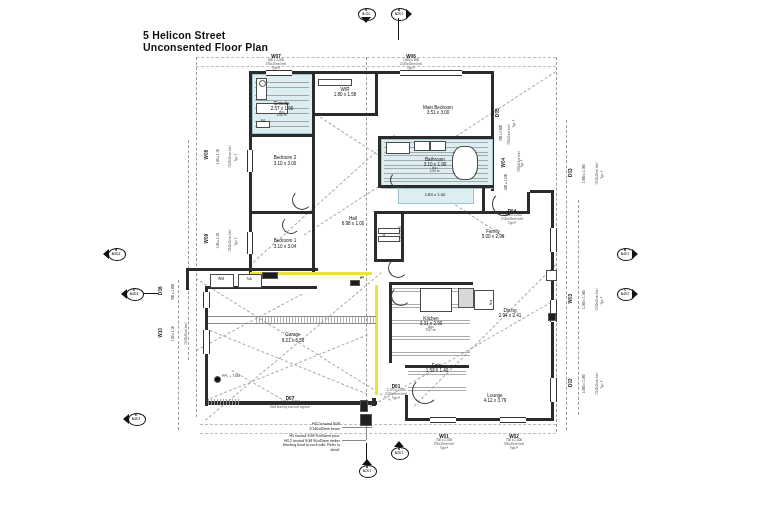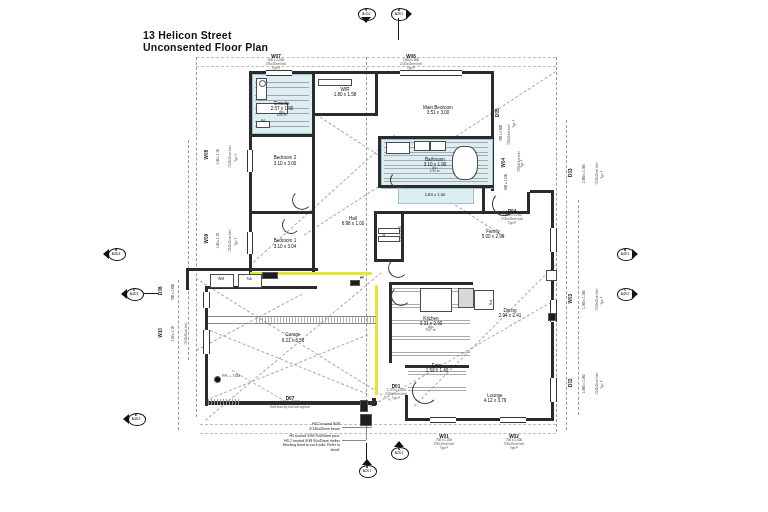--- a/index.html
+++ b/index.html
@@ -69,21 +69,21 @@
   .fxr{position:absolute;border:.55px solid #4a4a4a;background:#fff;border-radius:50%;}
   .fxg{position:absolute;border:.55px solid #555;background:#d8d8d8;}
   .door{position:absolute;border:.6px solid #3a3a3a;border-radius:50%;
         border-right-color:transparent;border-top-color:transparent;}
 </style>
 </head>
 <body>
 
 <div id="stage">
 
-  <div class="title" style="left:143px;top:29px;">13 Helicon Street</div>
+  <div class="title" style="left:143px;top:29px;">5 Helicon Street</div>
   <div class="title" style="left:143px;top:41px;">Unconsented Floor Plan</div>
 
   <div class="marker" style="left:355px;top:8px;">
     <div class="ell"></div>
       <div class="tx"><b>N</b><span>A·/04</span></div>
     <div class="tri dn" style="left:6px;top:9px;"></div>
   </div>
   <div class="marker" style="left:388px;top:8px;">
     <div class="ell"></div>
       <div class="tx"><b>A</b><span>A2/01</span></div>

